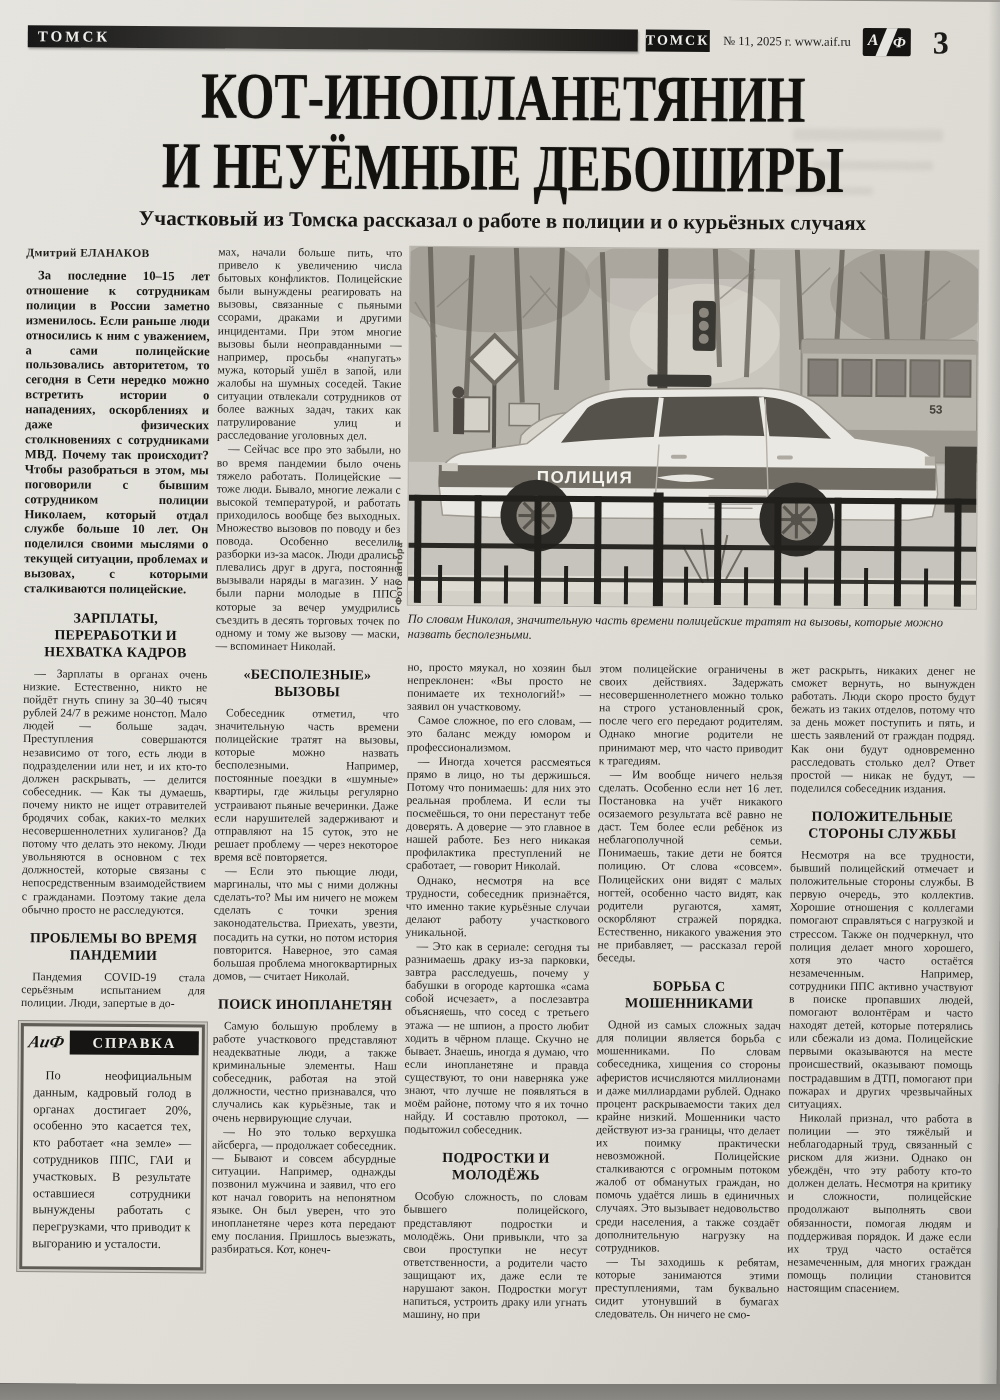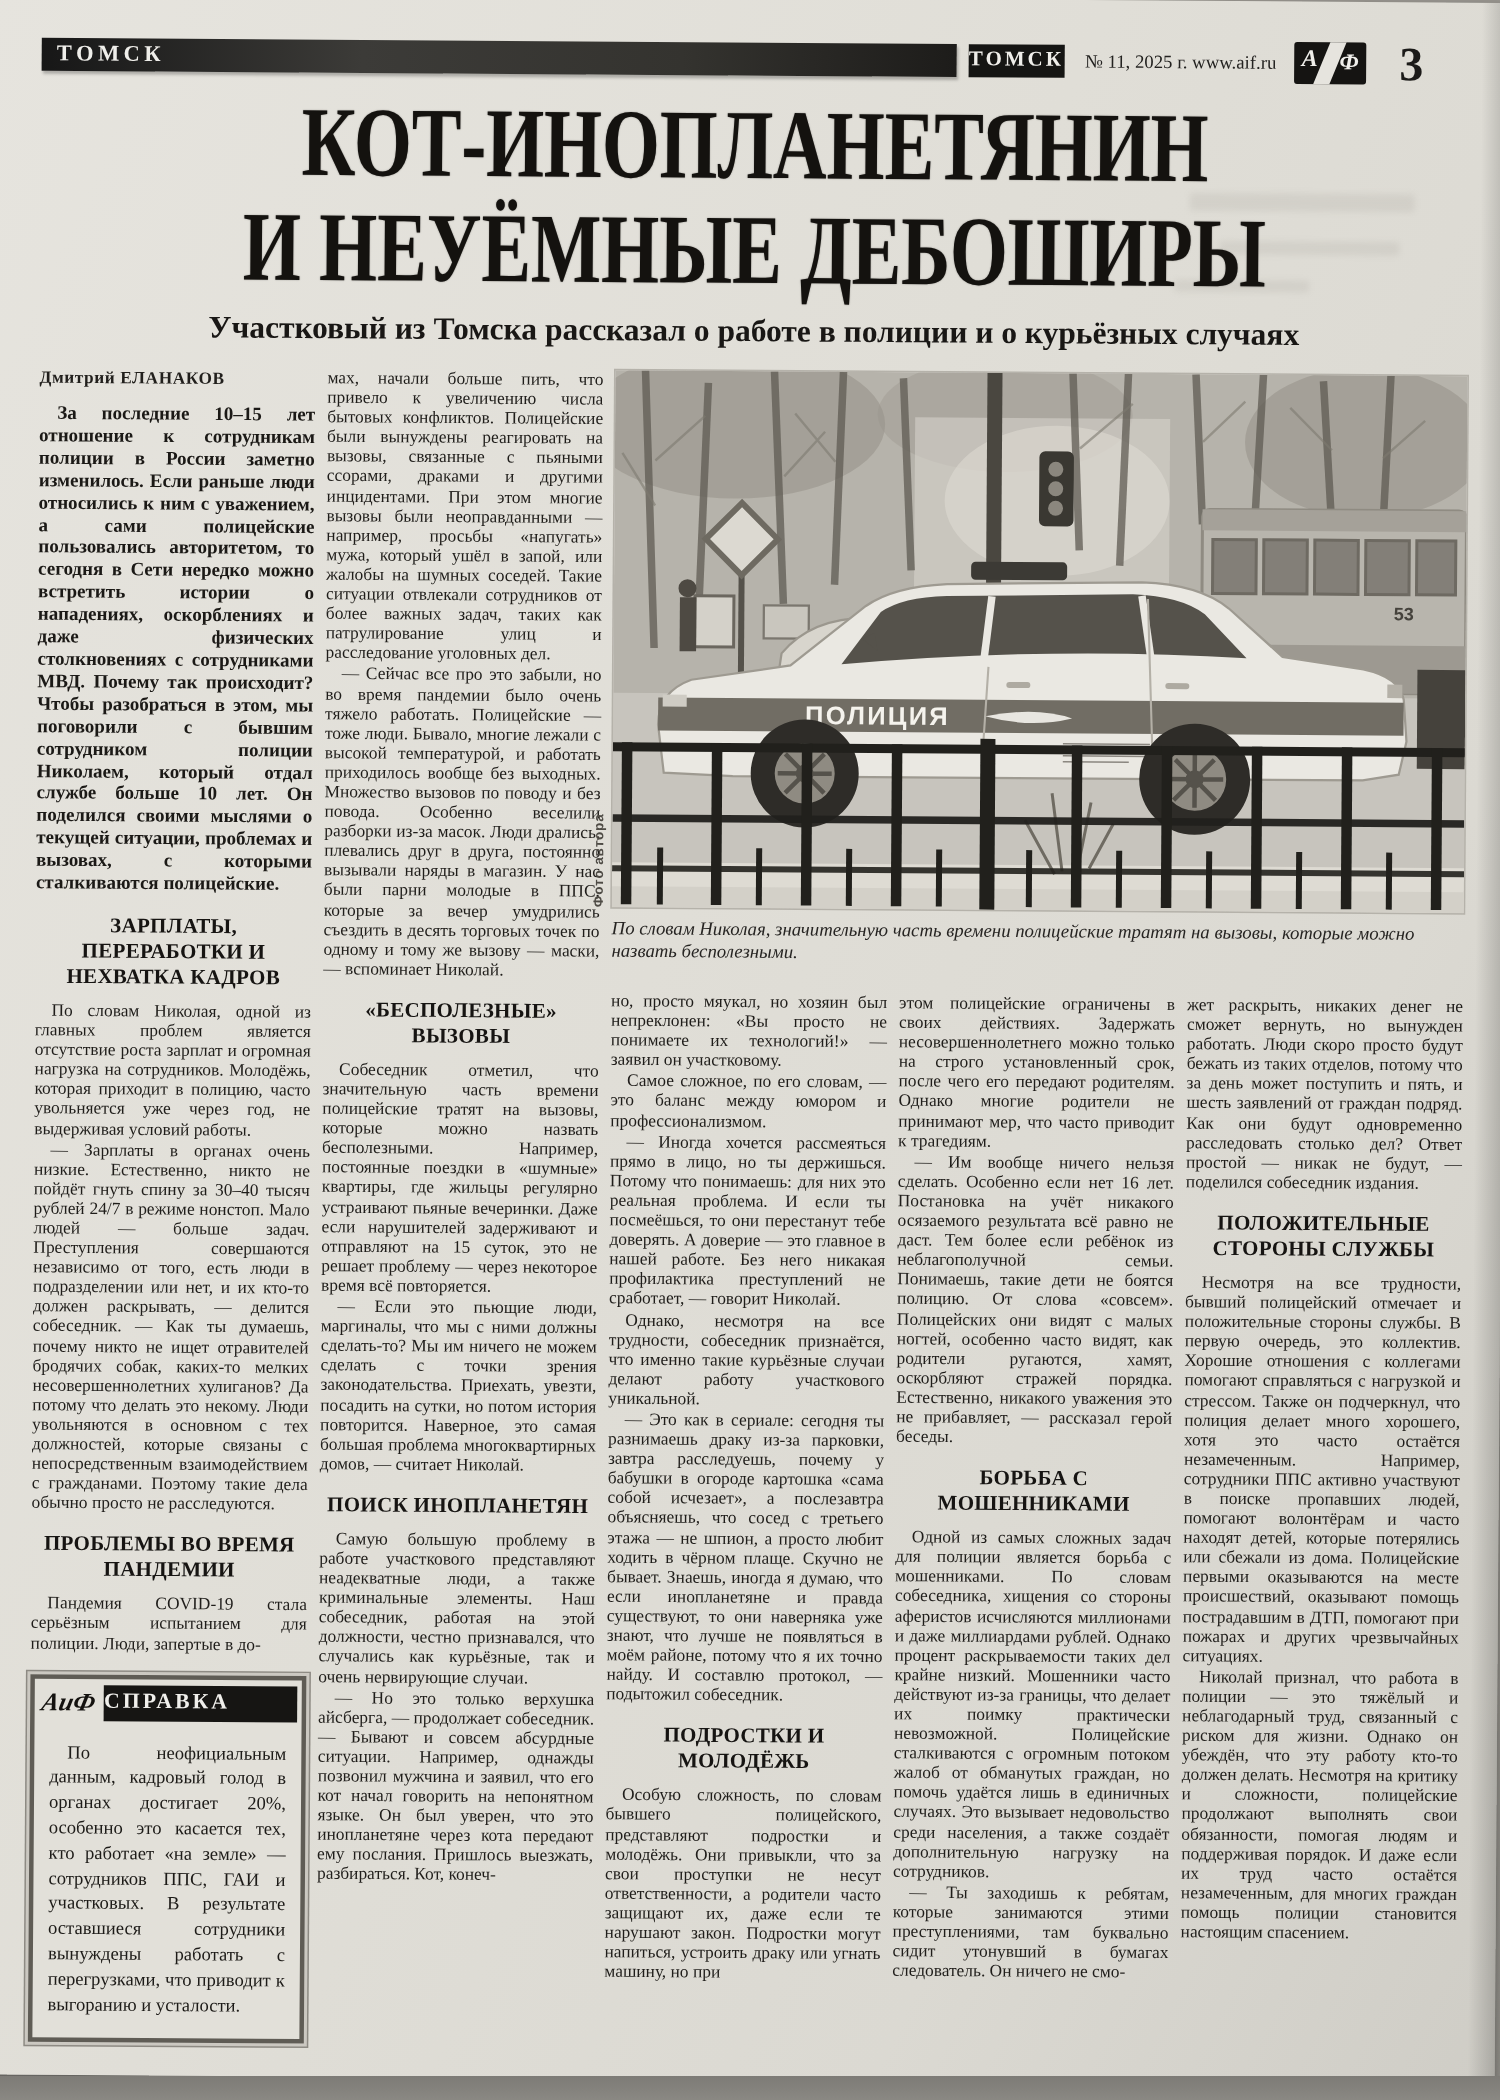--- a/index.html
+++ b/index.html
@@ -71,21 +71,21 @@
     font-family:"Liberation Sans",sans-serif;font-size:9px;font-weight:bold;
     color:#4e4b45;letter-spacing:.6px;}
 
   
   .refbox{margin-top:14px;border:3px solid #5f5c55;
     box-shadow:0 0 0 2px #cbc8c1,0 0 0 3px #8d8a83;background:#e2e0d9;}
   .refbox-head{display:flex;align-items:center;height:26px;margin:3px 3px 0;}
   .refbox-logo{font-style:italic;font-weight:bold;font-size:17px;color:#14120f;
     padding:0 6px 0 2px;transform:skewX(-12deg);flex:none;}
   .refbox-bar{flex:1;background:#161513;height:24px;display:flex;align-items:center;
-    }
+    justify-content:center;}
   .refbox-title{color:#f0efeb;font-weight:bold;font-size:14.5px;letter-spacing:2px;}
   .refbox-text{font-size:12.4px;line-height:16.8px;text-align:justify;color:#1d1b18;
     padding:12px 10px 14px;text-indent:12px;hyphens:auto;}
 
   .bottom-strip{position:absolute;left:0;bottom:0;width:100%;height:16px;
     background:linear-gradient(180deg,#7d7b76,#8a8883);}
   svg text{font-family:"Liberation Sans",sans-serif;}
 </style>
 </head>
 <body>
@@ -240,21 +240,20 @@
           </g>
         </svg>
       </div>
       <div class="photo-caption">По словам Николая, значительную часть времени полицейские тратят на вызовы, которые можно назвать бесполезными.</div>
     </div>
 
     <div class="col">
       <div class="byline">Дмитрий ЕЛАНАКОВ</div>
       <p class="lede">За последние 10–15 лет отношение к сотрудникам полиции в России заметно изменилось. Если раньше люди относились к ним с уважением, а сами полицейские пользовались авторитетом, то сегодня в Сети нередко можно встретить истории о нападениях, оскорблениях и даже физических столкновениях с сотрудниками МВД. Почему так происходит? Чтобы разобраться в этом, мы поговорили с бывшим сотрудником полиции Николаем, который отдал службе больше 10 лет. Он поделился своими мыслями о текущей ситуации, проблемах и вызовах, с которыми сталкиваются полицейские.</p>
       <h3 class="col-heading">ЗАРПЛАТЫ, ПЕРЕРАБОТКИ И НЕХВАТКА КАДРОВ</h3>
-      <p class="para">По словам Николая, одной из главных проблем является отсутствие роста зарплат и огромная нагрузка на сотрудников. Молодёжь, которая приходит в полицию, часто увольняется уже через год, не выдерживая условий работы.</p>
       <p class="para">— Зарплаты в органах очень низкие. Естественно, никто не пойдёт гнуть спину за 30–40 тысяч рублей 24/7 в режиме нонстоп. Мало людей — больше задач. Преступления совершаются независимо от того, есть люди в подразделении или нет, и их кто-то должен раскрывать, — делится собеседник. — Как ты думаешь, почему никто не ищет отравителей бродячих собак, каких-то мелких несовершеннолетних хулиганов? Да потому что делать это некому. Люди увольняются в основном с тех должностей, которые связаны с непосредственным взаимодействием с гражданами. Поэтому такие дела обычно просто не расследуются.</p>
       <h3 class="col-heading">ПРОБЛЕМЫ ВО ВРЕМЯ ПАНДЕМИИ</h3>
       <p class="para">Пандемия COVID-19 стала серьёзным испытанием для полиции. Люди, запертые в до-</p>
       <div class="refbox">
         <div class="refbox-head">
           <span class="refbox-logo">АиФ</span>
           <div class="refbox-bar">
             <span class="refbox-title">СПРАВКА</span>
           </div>
         </div>

